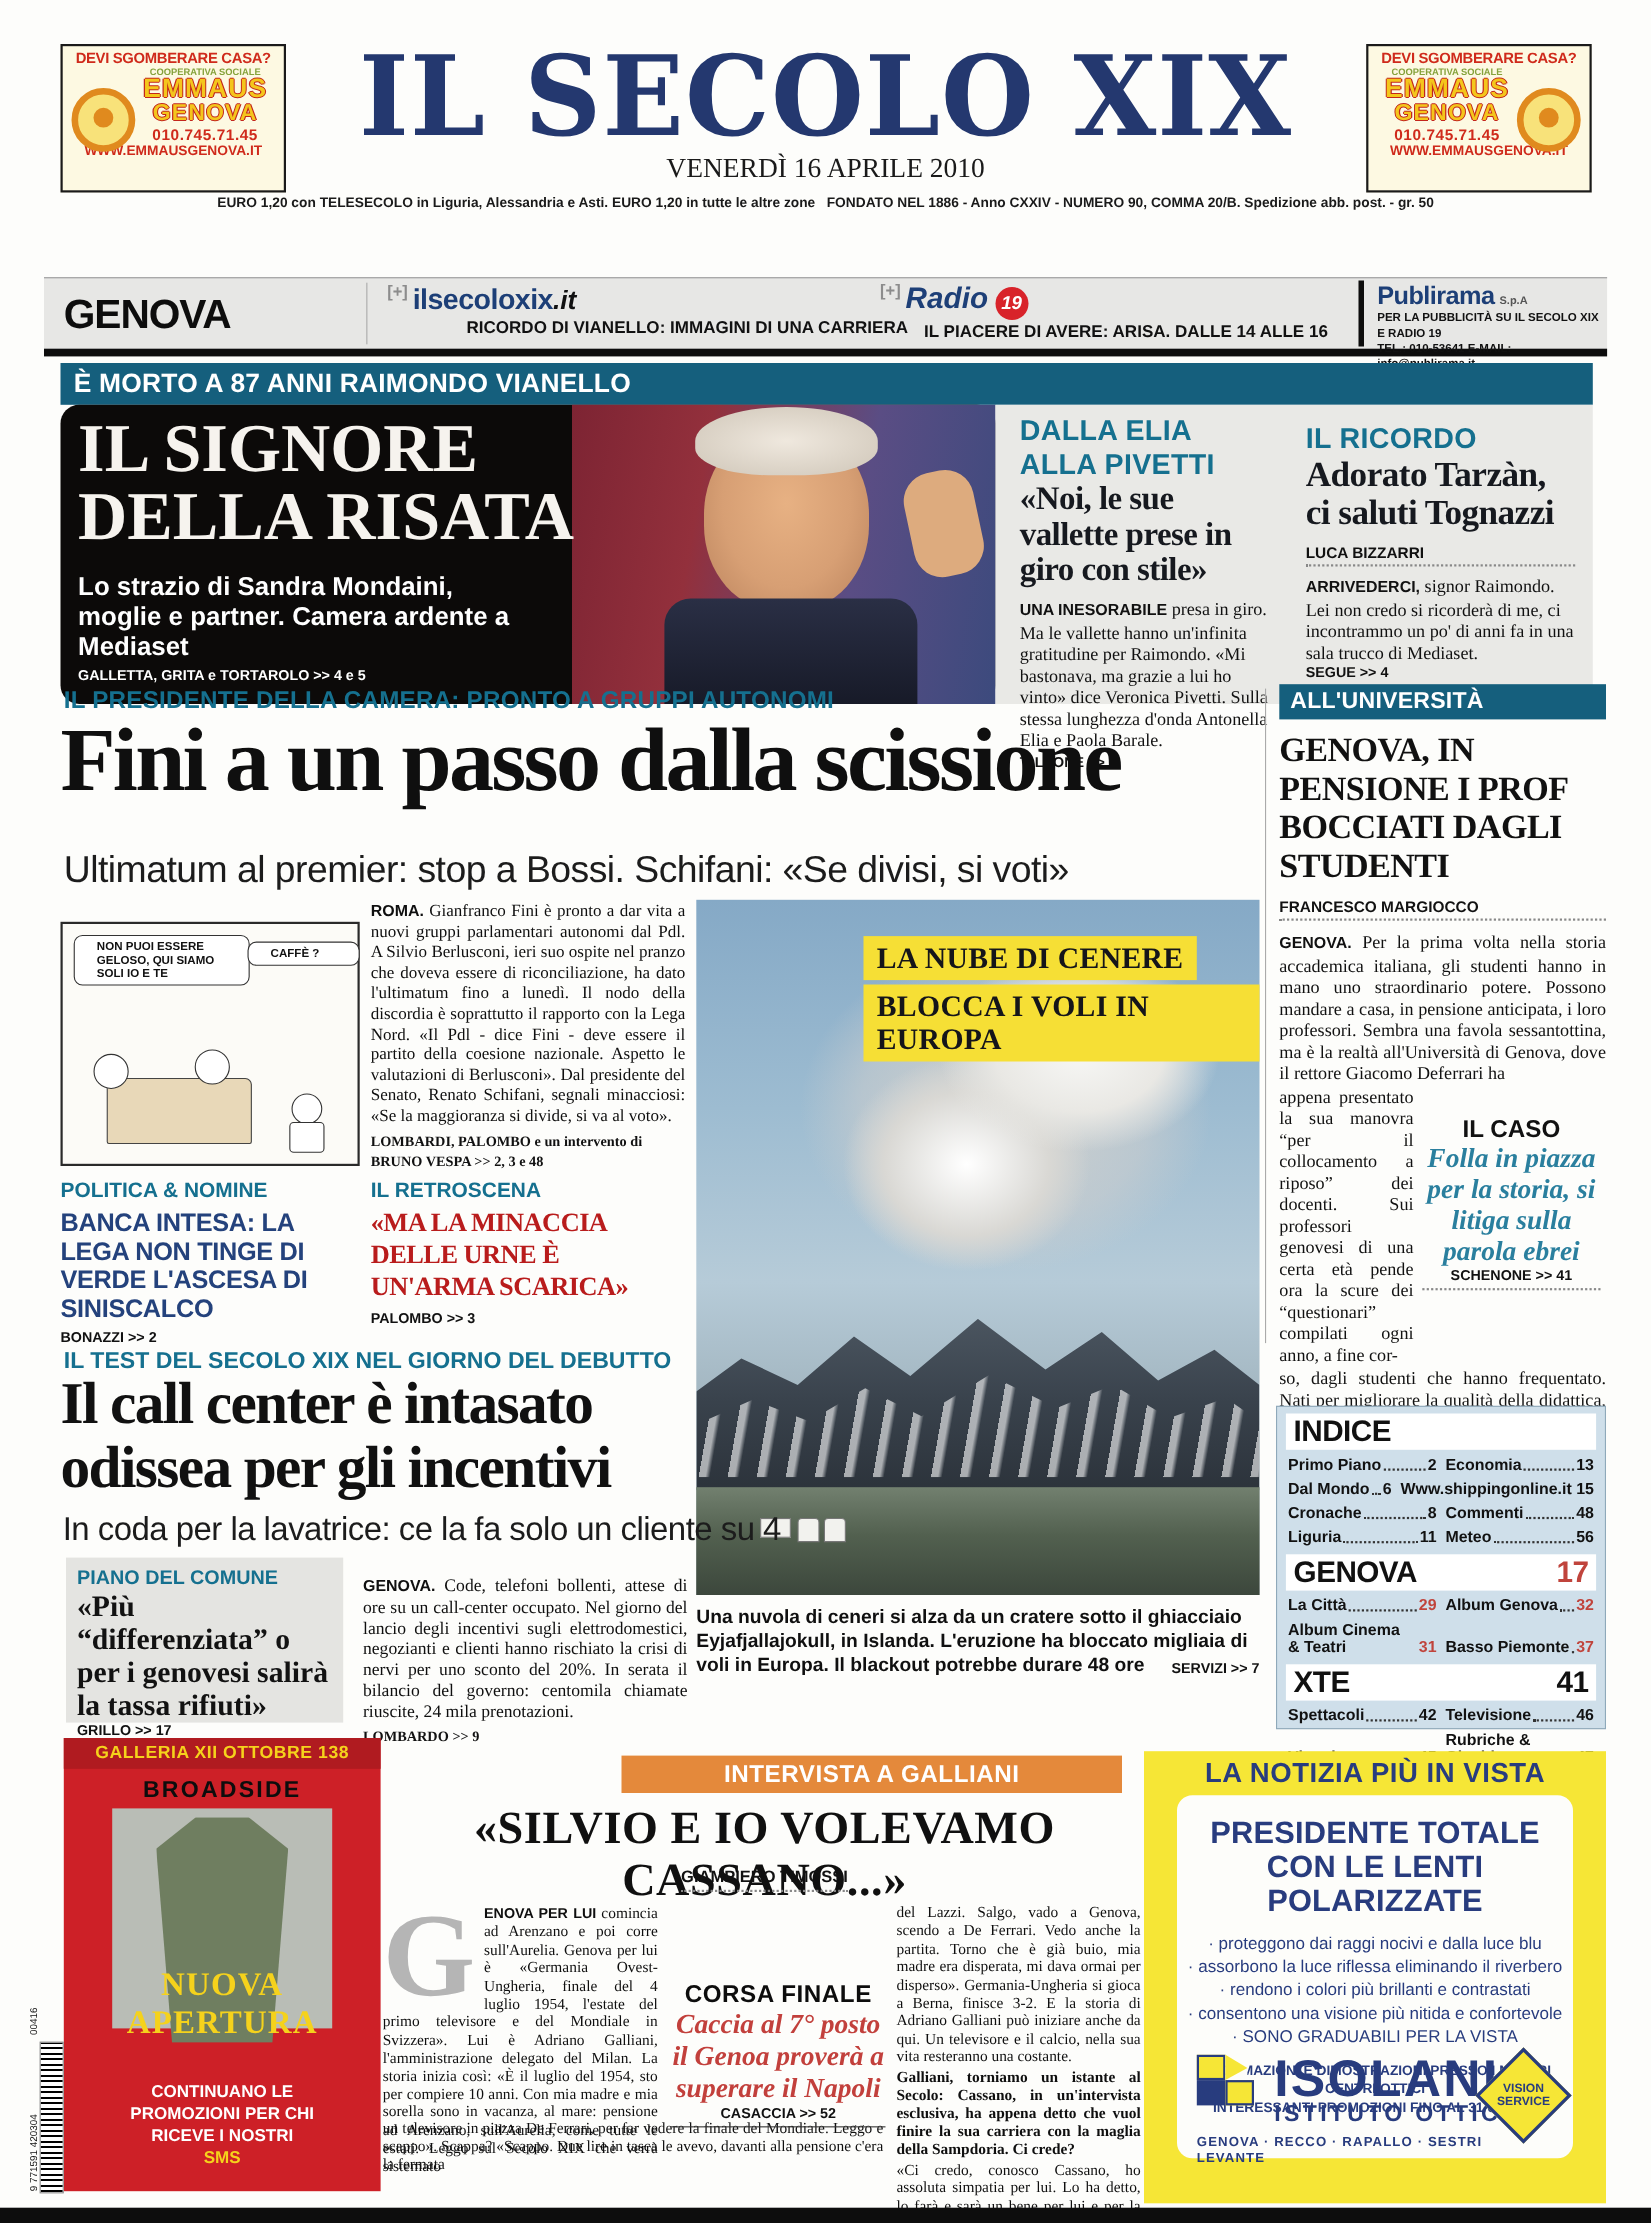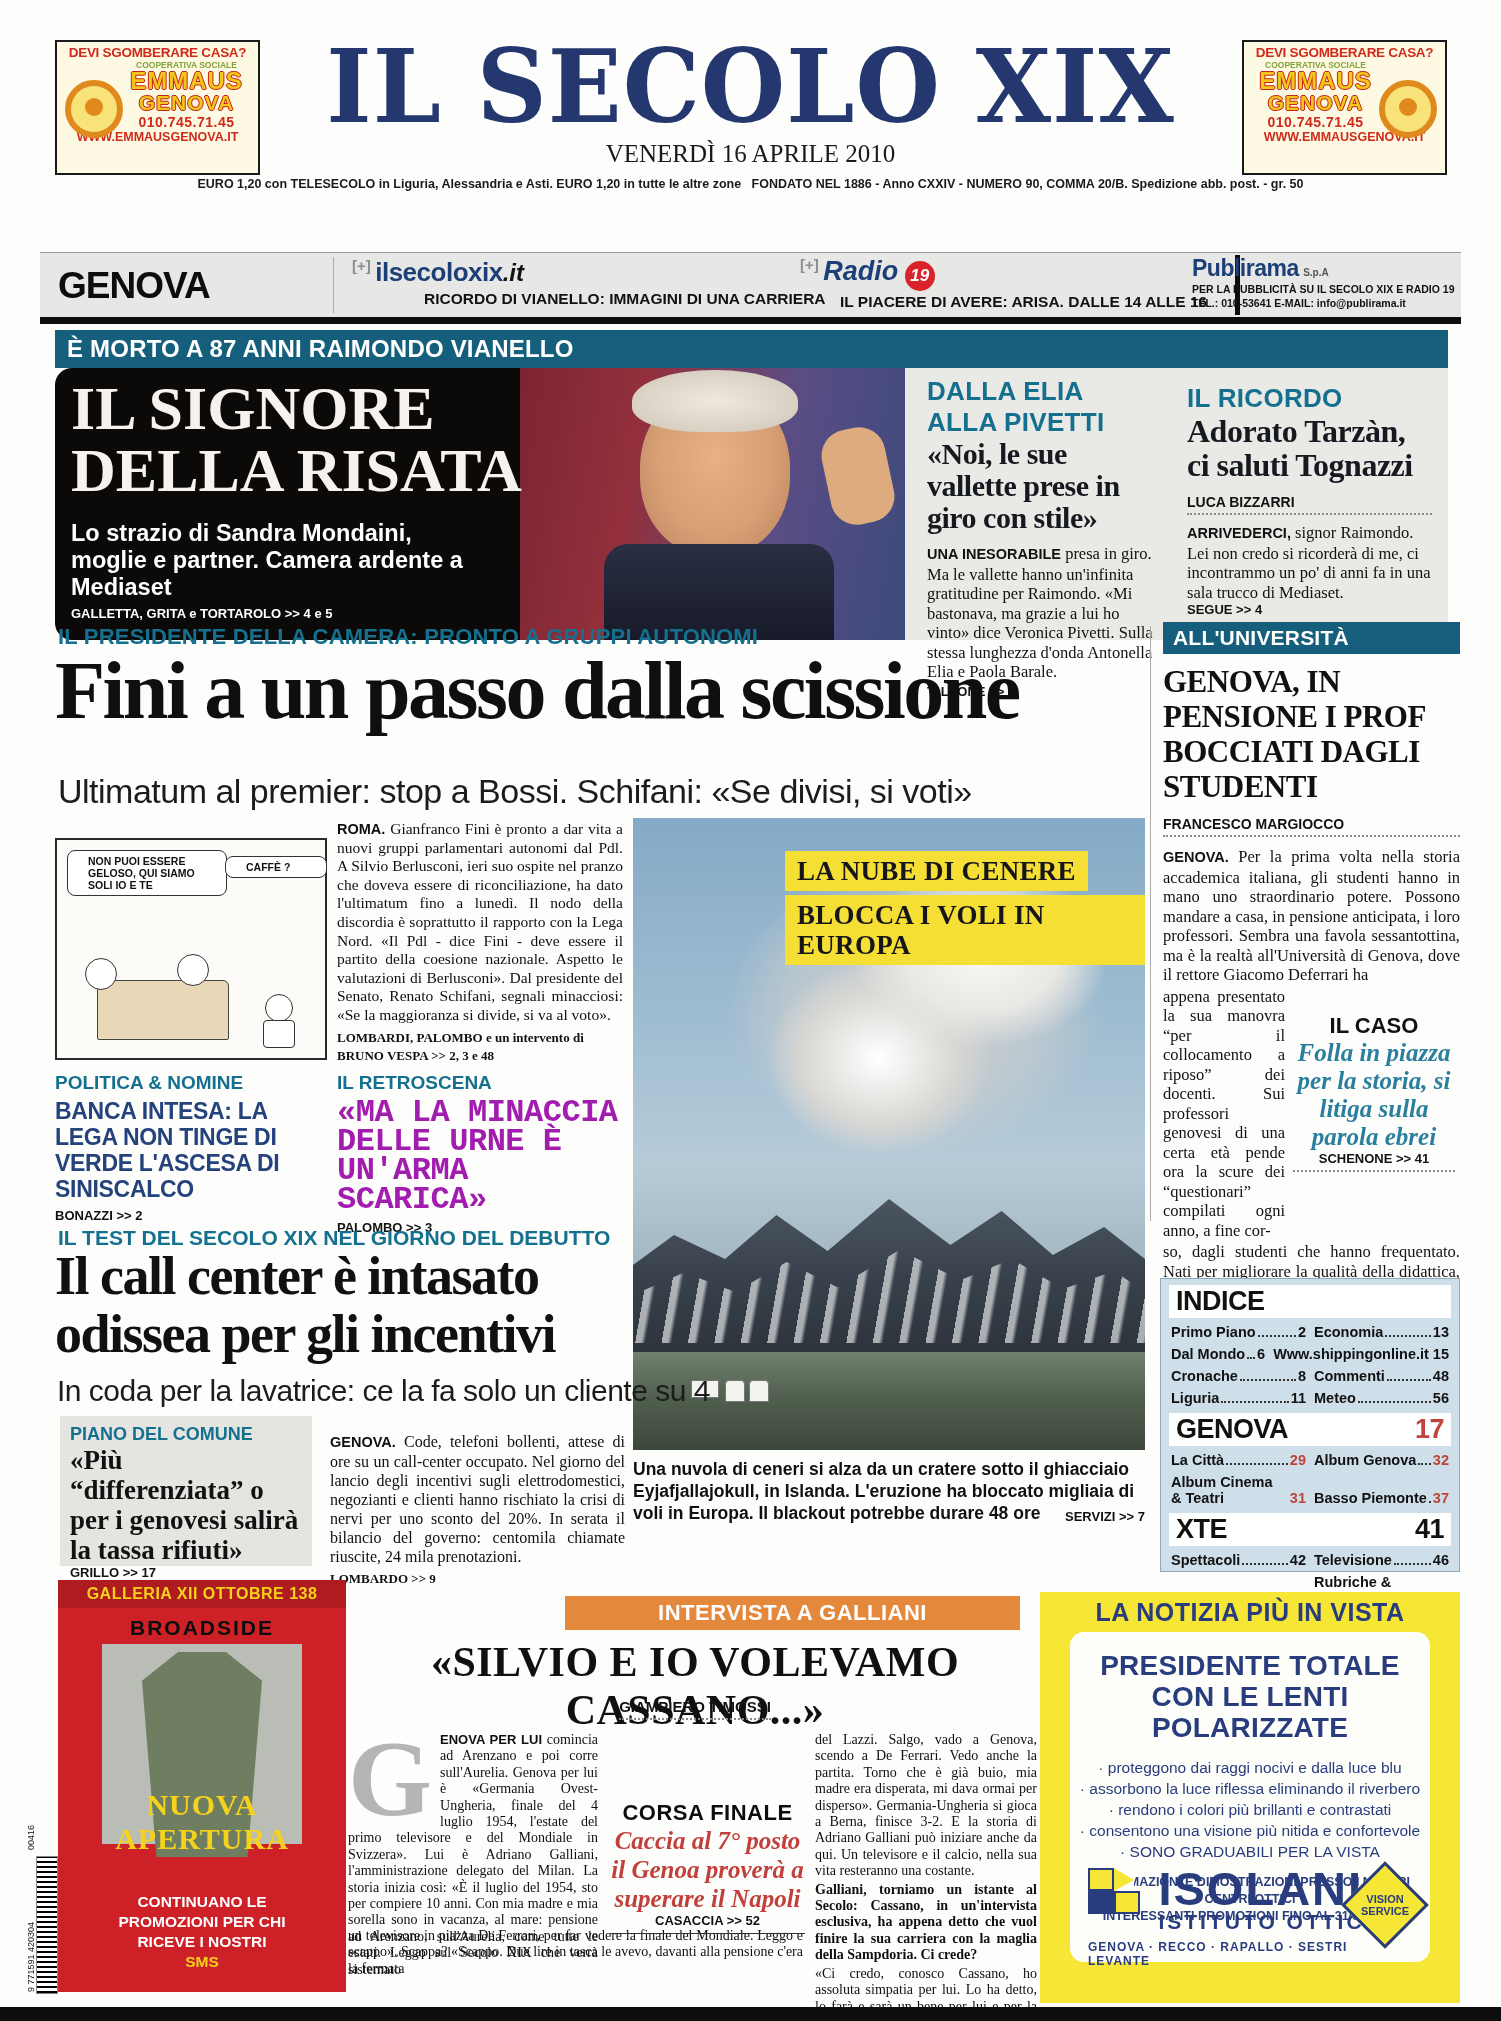--- a/index.html
+++ b/index.html
@@ -51,21 +51,21 @@
   .colbody{font-family:"Liberation Serif",serif;font-size:16.5px;line-height:19.5px;color:#111;}
   .author{font-weight:bold;font-size:14px;color:#111;border-bottom:2px dotted #888;padding-bottom:3px;}
   
   .kicker-lg{color:#15708f;font-weight:bold;font-size:22px;letter-spacing:0.2px;}
   .headline-xl{font-family:"Liberation Serif",serif;font-weight:bold;font-size:82px;letter-spacing:-2.5px;color:#0f0f0f;line-height:86px;}
   .dek-lg{font-size:34px;color:#1c1c1c;letter-spacing:-0.5px;}
   .body-serif{font-family:"Liberation Serif",serif;font-size:15.5px;line-height:18.6px;color:#0f0f0f;text-align:justify;}
   .lead{font-family:"Liberation Sans",sans-serif;font-weight:bold;font-size:14.5px;}
   .subkick{color:#15708f;font-weight:bold;font-size:19px;}
   .bluehead{color:#24427c;font-weight:bold;font-size:23px;line-height:26px;letter-spacing:-0.3px;}
-  .serifhead-md{font-family:Liberation Mono, monospace;font-weight:bold;font-size:32px;line-height:29px;color:#a21caf;letter-spacing:-0.5px;}
+  .serifhead-md{font-family:Liberation Serif, serif;font-weight:bold;font-size:24px;line-height:29px;color:#b91c1c;letter-spacing:-0.5px;}
   
   .cartoon{border:2px solid #2a2a2a;background:#fcfbf7;}
   .bubble{position:absolute;border:1.5px solid #333;background:#fff;border-radius:8px;font-size:10.5px;font-weight:bold;padding:4px 20px;line-height:12px;text-align:left;}
   
   .volcano{background:
     radial-gradient(ellipse 170px 120px at 68% 22%, #f7f7f5 0%, #e9e8e4 45%, rgba(233,232,228,0) 75%),
     radial-gradient(ellipse 150px 130px at 48% 38%, #ffffff 0%, #d9d8d4 50%, rgba(215,215,213,0) 75%),
     radial-gradient(ellipse 240px 190px at 55% 30%, #d3d2ce 0%, rgba(205,206,206,0.55) 55%, rgba(196,202,206,0) 78%),
     linear-gradient(180deg,#85a9c6 0%,#9dbcd1 30%,#b6cbd8 55%,#9fb2bc 75%,#8d9ba1 100%);}
   .mount{position:absolute;left:0;bottom:95px;width:100%;height:200px;background:linear-gradient(180deg,#55606b 0%,#39424c 60%,#2c333b 100%);
@@ -166,21 +166,21 @@
       <span class="webbrand">ilsecoloxix</span><span class="webtld">.it</span>
       <div class="teaser" style="margin-left:72px;">RICORDO DI VIANELLO: IMMAGINI DI UNA CARRIERA</div>
     </div>
     <div class="abs" style="left:760px;top:3px;">
       <span class="plus">[+]</span>
       <span class="radiobrand">Radio</span>
       <span class="radiocircle">19</span>
       <div class="teaser" style="margin-left:40px;">IL PIACERE DI AVERE: ARISA. DALLE 14 ALLE 16</div>
     </div>
     <div class="abs" style="left:1195px;top:2px;width:5px;height:60px;background:#0d0d0d;"></div>
-    <div class="abs" style="left:1152px;top:2px;">
+    <div class="abs" style="left:1212px;top:2px;">
       <span class="pubbrand">Publirama</span>
       <span class="pubspa">S.p.A</span>
       <div class="publine">PER LA PUBBLICITÀ SU IL SECOLO XIX E RADIO 19</div>
       <div class="publine">TEL.: 010-53641  E-MAIL: info@publirama.it</div>
     </div>
   </div>
 
   <div class="abs banner" style="left:55px;top:330px;width:1393px;height:38px;box-sizing:border-box;">È MORTO A 87 ANNI RAIMONDO VIANELLO</div>
 
   <div class="abs blackbox" style="left:55px;top:368px;width:850px;height:272px;border-radius:17px;">

